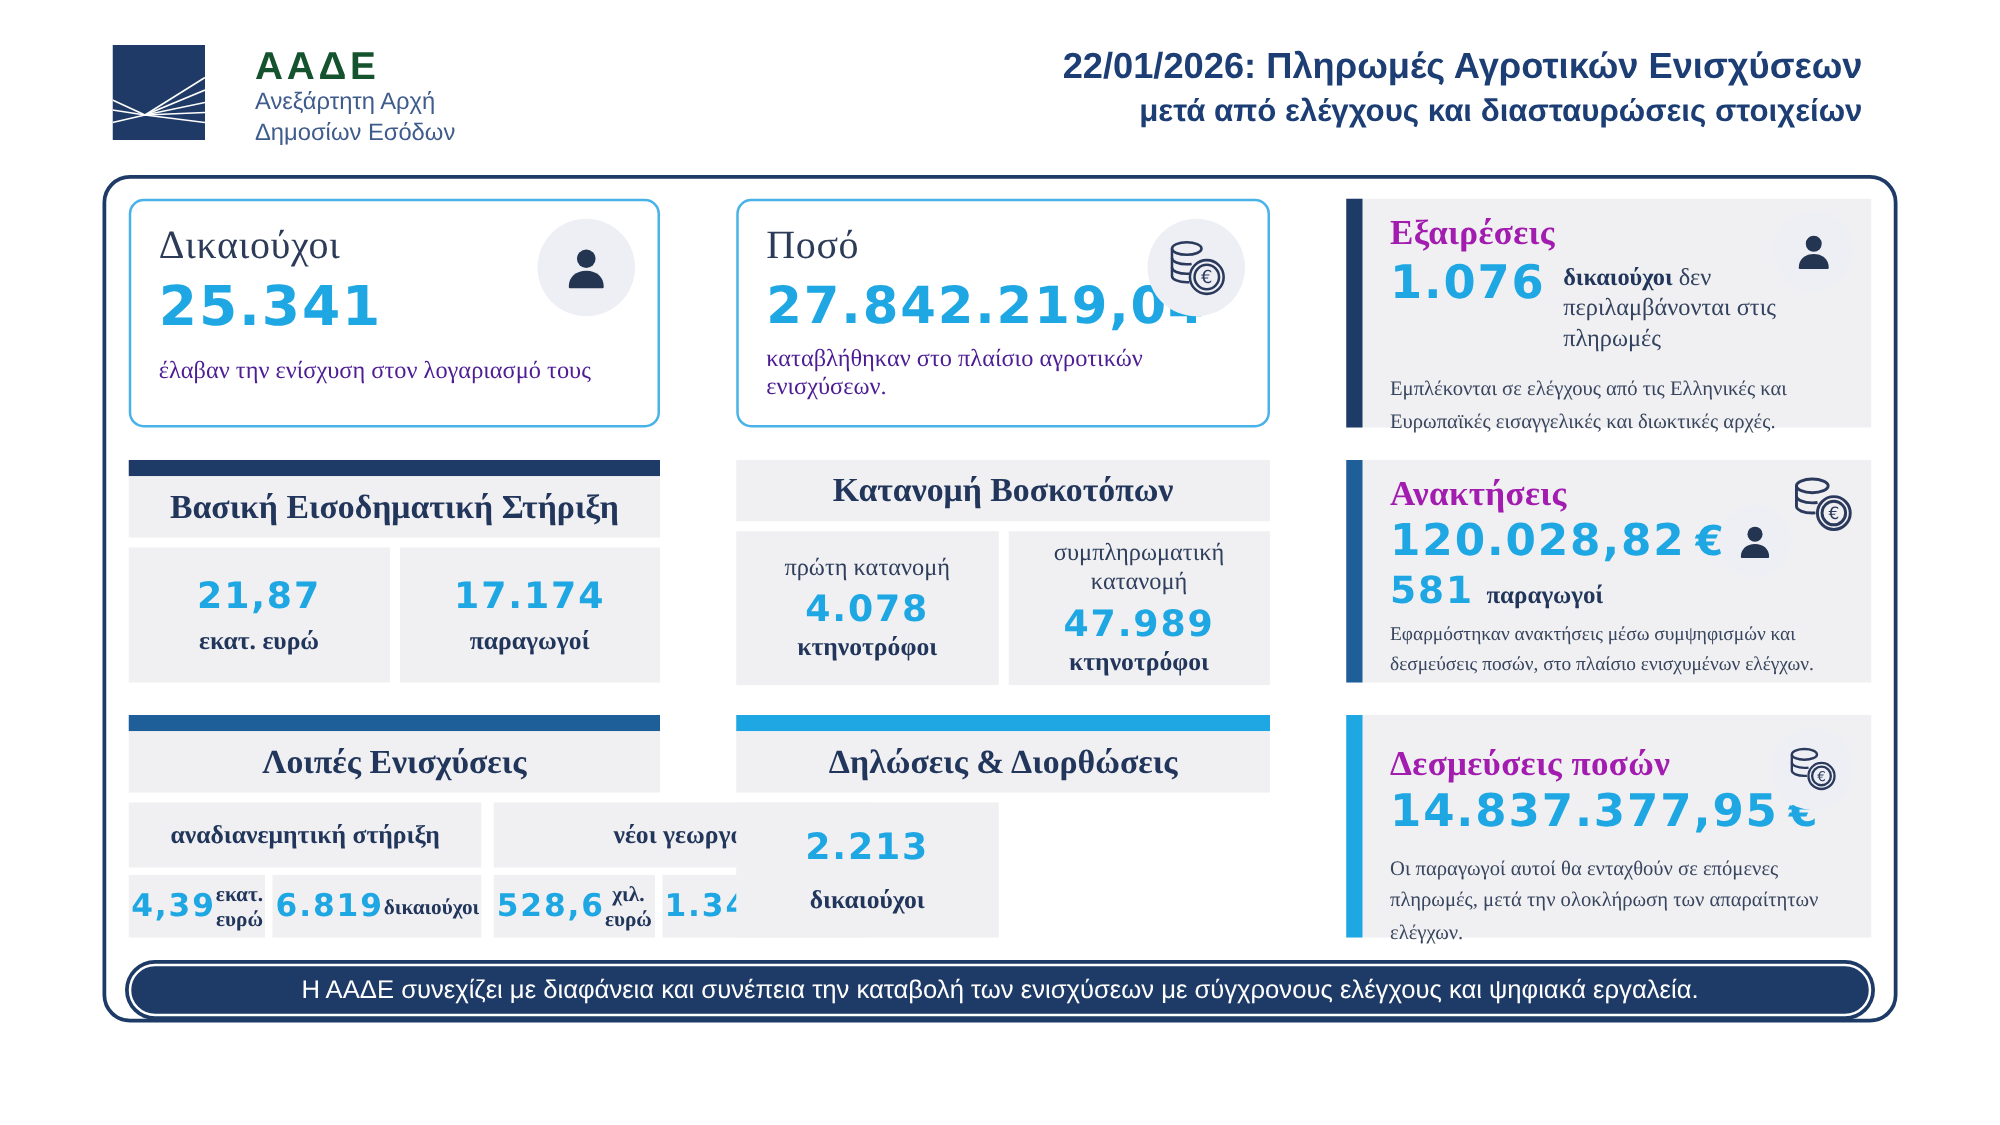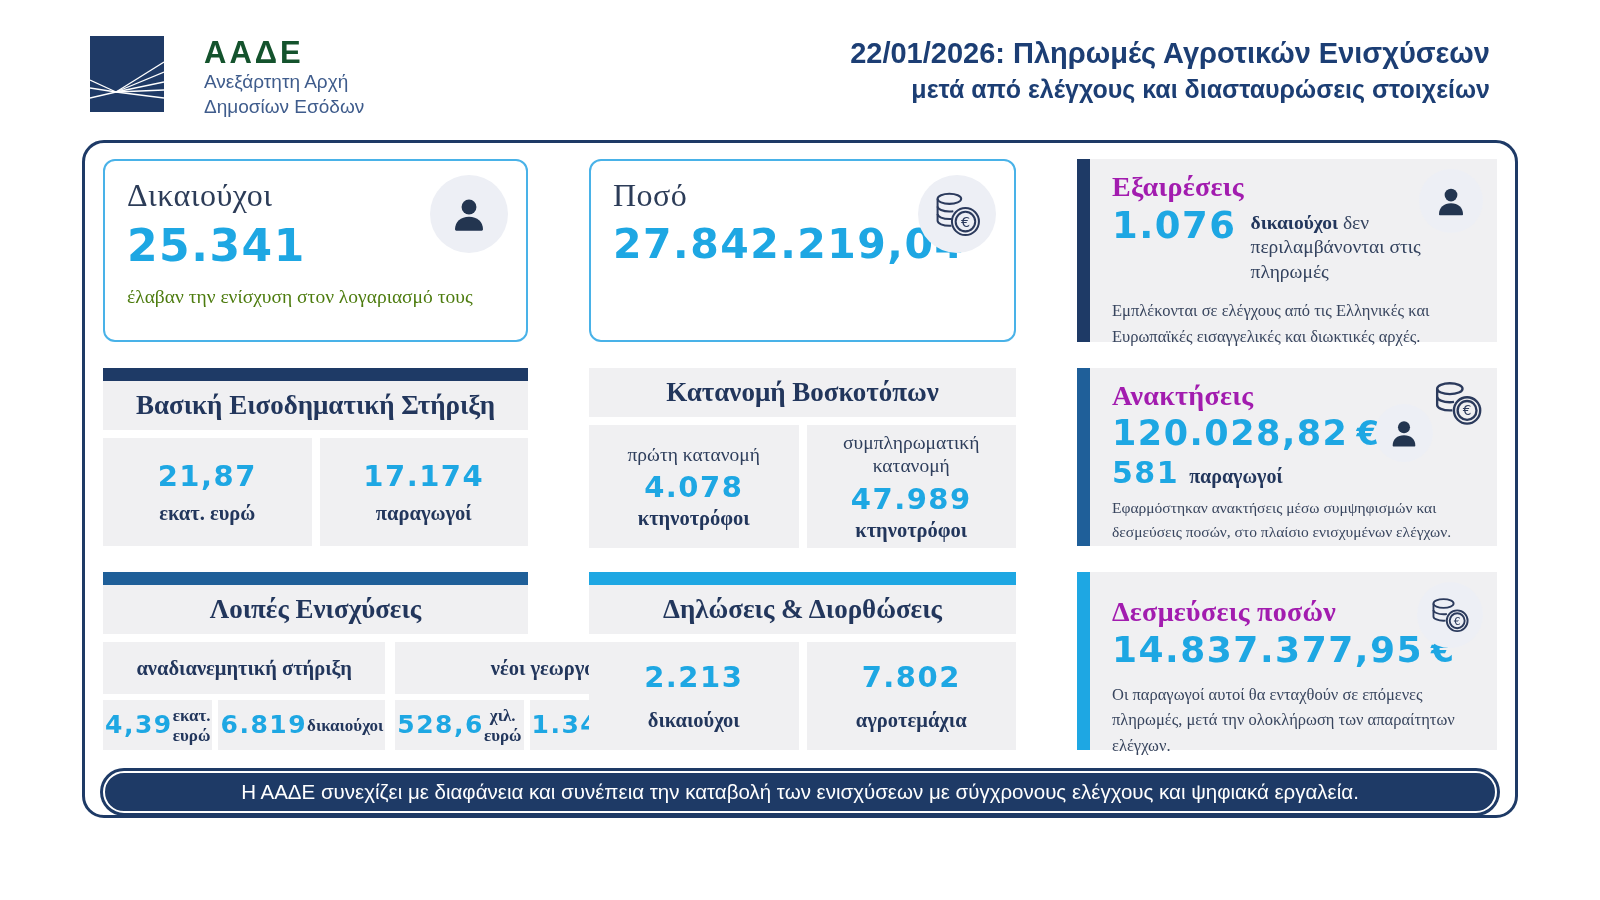--- a/index.html
+++ b/index.html
@@ -31,21 +31,21 @@
   .frame{position:absolute;left:82px;top:140px;width:1436px;height:678px;
     border:3px solid var(--navy);border-radius:22px;padding:16px 18px 12px 18px}
   .grid{display:grid;grid-template-columns:425px 427px 420px;
     grid-template-rows:183px 178px 178px;row-gap:26px;justify-content:space-between}
   
   .card-white{position:relative;background:#fff;border:2px solid var(--border-blue);
     border-radius:12px;padding:16px 22px}
   .card-white h2{font-size:32px;font-weight:500;color:#2c3c58;letter-spacing:.5px}
   .num{font-family:"DejaVu Sans", sans-serif;font-weight:800;color:var(--cyan);letter-spacing:1.5px}
   .card-white .big-num{font-size:44px;margin-top:8px;line-height:1.1}
-  .card-white .caption{font-size:19.5px;color:#4d7c0f;margin-top:16px}
+  .card-white .caption{font-size:19.5px;color:#4c1d95;margin-top:16px}
   .icon-circle{position:absolute;background:var(--icon-bg);border-radius:50%;
     display:flex;align-items:center;justify-content:center}
   .ic-tr{top:14px;right:18px;width:78px;height:78px}
   
   .card-gray{position:relative;background:var(--gray);padding:12px 16px 10px 22px}
   .bar-left-navy{border-left:13px solid var(--navy)}
   .bar-left-mid{border-left:13px solid var(--mid)}
   .bar-left-cyan{border-left:13px solid var(--cyan)}
   .card-gray h2{font-size:28px;font-weight:700;color:#a21caf;letter-spacing:.3px}
   .excl-row{display:flex;align-items:flex-start;gap:14px;margin-top:4px;max-width:320px}
@@ -132,20 +132,21 @@
         <svg width="42" height="42" viewBox="0 0 48 48">
           <circle cx="24" cy="16" r="8.5" fill="#233550"></circle>
           <path d="M24 27c-9.5 0-16 5.8-16 14.5 0 .8.7 1.5 1.5 1.5h29c.8 0 1.5-.7 1.5-1.5C40 32.8 33.5 27 24 27z" fill="#233550"></path>
         </svg>
       </div>
     </div>
 
     <div class="card-white">
       <h2>Ποσό</h2>
       <div class="big-num num" style="font-size:41px">27.842.219,04</div>
+      <div class="caption" style="margin-top:10px;max-width:330px">καταβλήθηκαν στο πλαίσιο αγροτικών ενισχύσεων.</div>
       <div class="icon-circle ic-tr">
         <svg width="54" height="54" viewBox="0 0 64 64" fill="none" stroke="#2b3a5c" stroke-width="2.4">
           <ellipse cx="23" cy="14" rx="14" ry="6"></ellipse>
           <path d="M9 14v9c0 3.3 6.3 6 14 6 1.6 0 3.2-.1 4.6-.35"></path>
           <path d="M9 23v9c0 3.3 6.3 6 14 6 .9 0 1.9-.05 2.8-.13"></path>
           <path d="M9 32v8c0 3.3 6.3 6 14 6 .8 0 1.6-.02 2.4-.08"></path>
           <circle cx="42" cy="41" r="16"></circle>
           <circle cx="42" cy="41" r="11.6"></circle>
           <text x="42" y="47" font-size="17" text-anchor="middle" fill="#2b3a5c" stroke="none" font-family="DejaVu Sans, sans-serif">€</text>
         </svg>
@@ -258,24 +259,20 @@
       </div>
     </div>
 
     <div class="section">
       <div class="sec-bar cyan"></div>
       <div class="sec-head">Δηλώσεις &amp; Διορθώσεις</div>
       <div class="sec-body">
         <div class="stat-box">
           <div class="num">2.213</div>
           <div class="lbl" style="margin-top:14px">δικαιούχοι</div>
-        </div>
-        <div class="stat-box">
-          <div class="num">7.802</div>
-          <div class="lbl" style="margin-top:14px">αγροτεμάχια</div>
         </div>
       </div>
     </div>
 
     <div class="card-gray bar-left-cyan">
       <h2 style="margin-top:12px">Δεσμεύσεις ποσών</h2>
       <div class="amount-line num" style="font-size:36px"><span>14.837.377,95</span><span class="euro">€</span></div>
       <div class="side-body" style="margin-top:12px">Οι παραγωγοί αυτοί θα ενταχθούν σε επόμενες πληρωμές, μετά την ολοκλήρωση των απαραίτητων ελέγχων.</div>
       <div class="icon-circle" style="top:10px;right:14px;width:66px;height:66px">
         <svg width="46" height="46" viewBox="0 0 64 64" fill="none" stroke="#2b3a5c" stroke-width="2.6">

